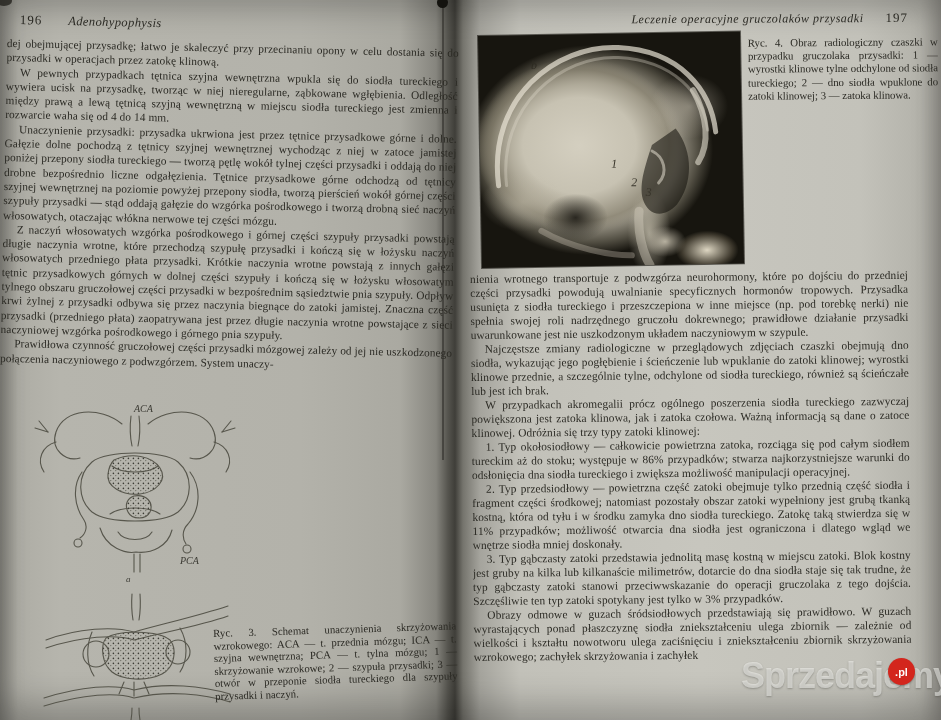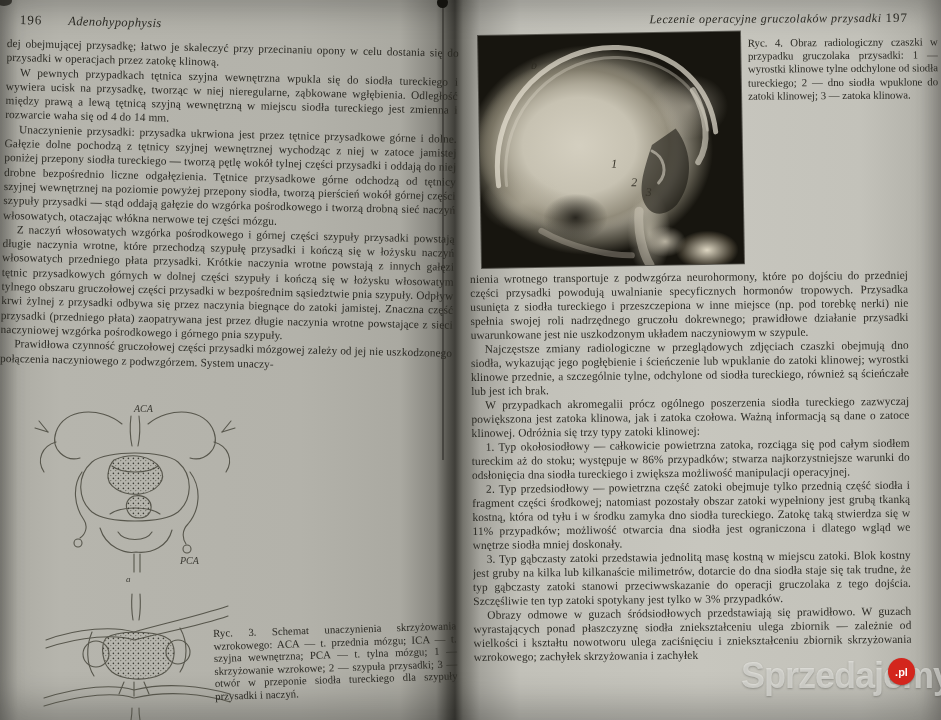--- a/index.html
+++ b/index.html
@@ -30,21 +30,21 @@
   .lp-fig{position:absolute;left:22px;top:402px;width:232px;height:330px;}
   .lp-cap{
     position:absolute;left:213px;top:627px;width:243px;
     transform:rotate(-1.8deg);transform-origin:left top;
     font-size:10.8px;line-height:12.6px;text-align:justify;
   }
 
   
   .rp-head{position:absolute;left:470px;top:9px;width:438px;text-align:right;transform:rotate(-.3deg);}
   .rp-head .run{font-style:italic;font-size:12px;letter-spacing:.5px;}
-  .rp-head .num{font-size:13px;letter-spacing:1px;}
+  .rp-head .num{font-size:13px;margin-left:18px;letter-spacing:1px;}
   .xray{
     position:absolute;left:478px;top:36px;width:262px;height:232px;
     transform:rotate(-1deg);transform-origin:left top;
     background:
       radial-gradient(ellipse 42px 26px at 86% 94%, #ddd6c2 0%, rgba(120,110,90,.4) 60%, transparent 75%),
       radial-gradient(ellipse 30px 22px at 70% 90%, rgba(205,198,180,.85) 0%, transparent 70%),
       radial-gradient(ellipse 30px 60px at 64% 86%, rgba(200,194,176,.75) 0%, transparent 72%),
       radial-gradient(ellipse 46px 34px at 36% 79%, rgba(22,20,15,.85) 0%, transparent 70%),
       radial-gradient(ellipse 60px 42px at 16% 72%, rgba(190,184,166,.55) 0%, transparent 70%),
       radial-gradient(ellipse 56px 46px at 80% 32%, rgba(205,198,182,.5) 0%, transparent 70%),

